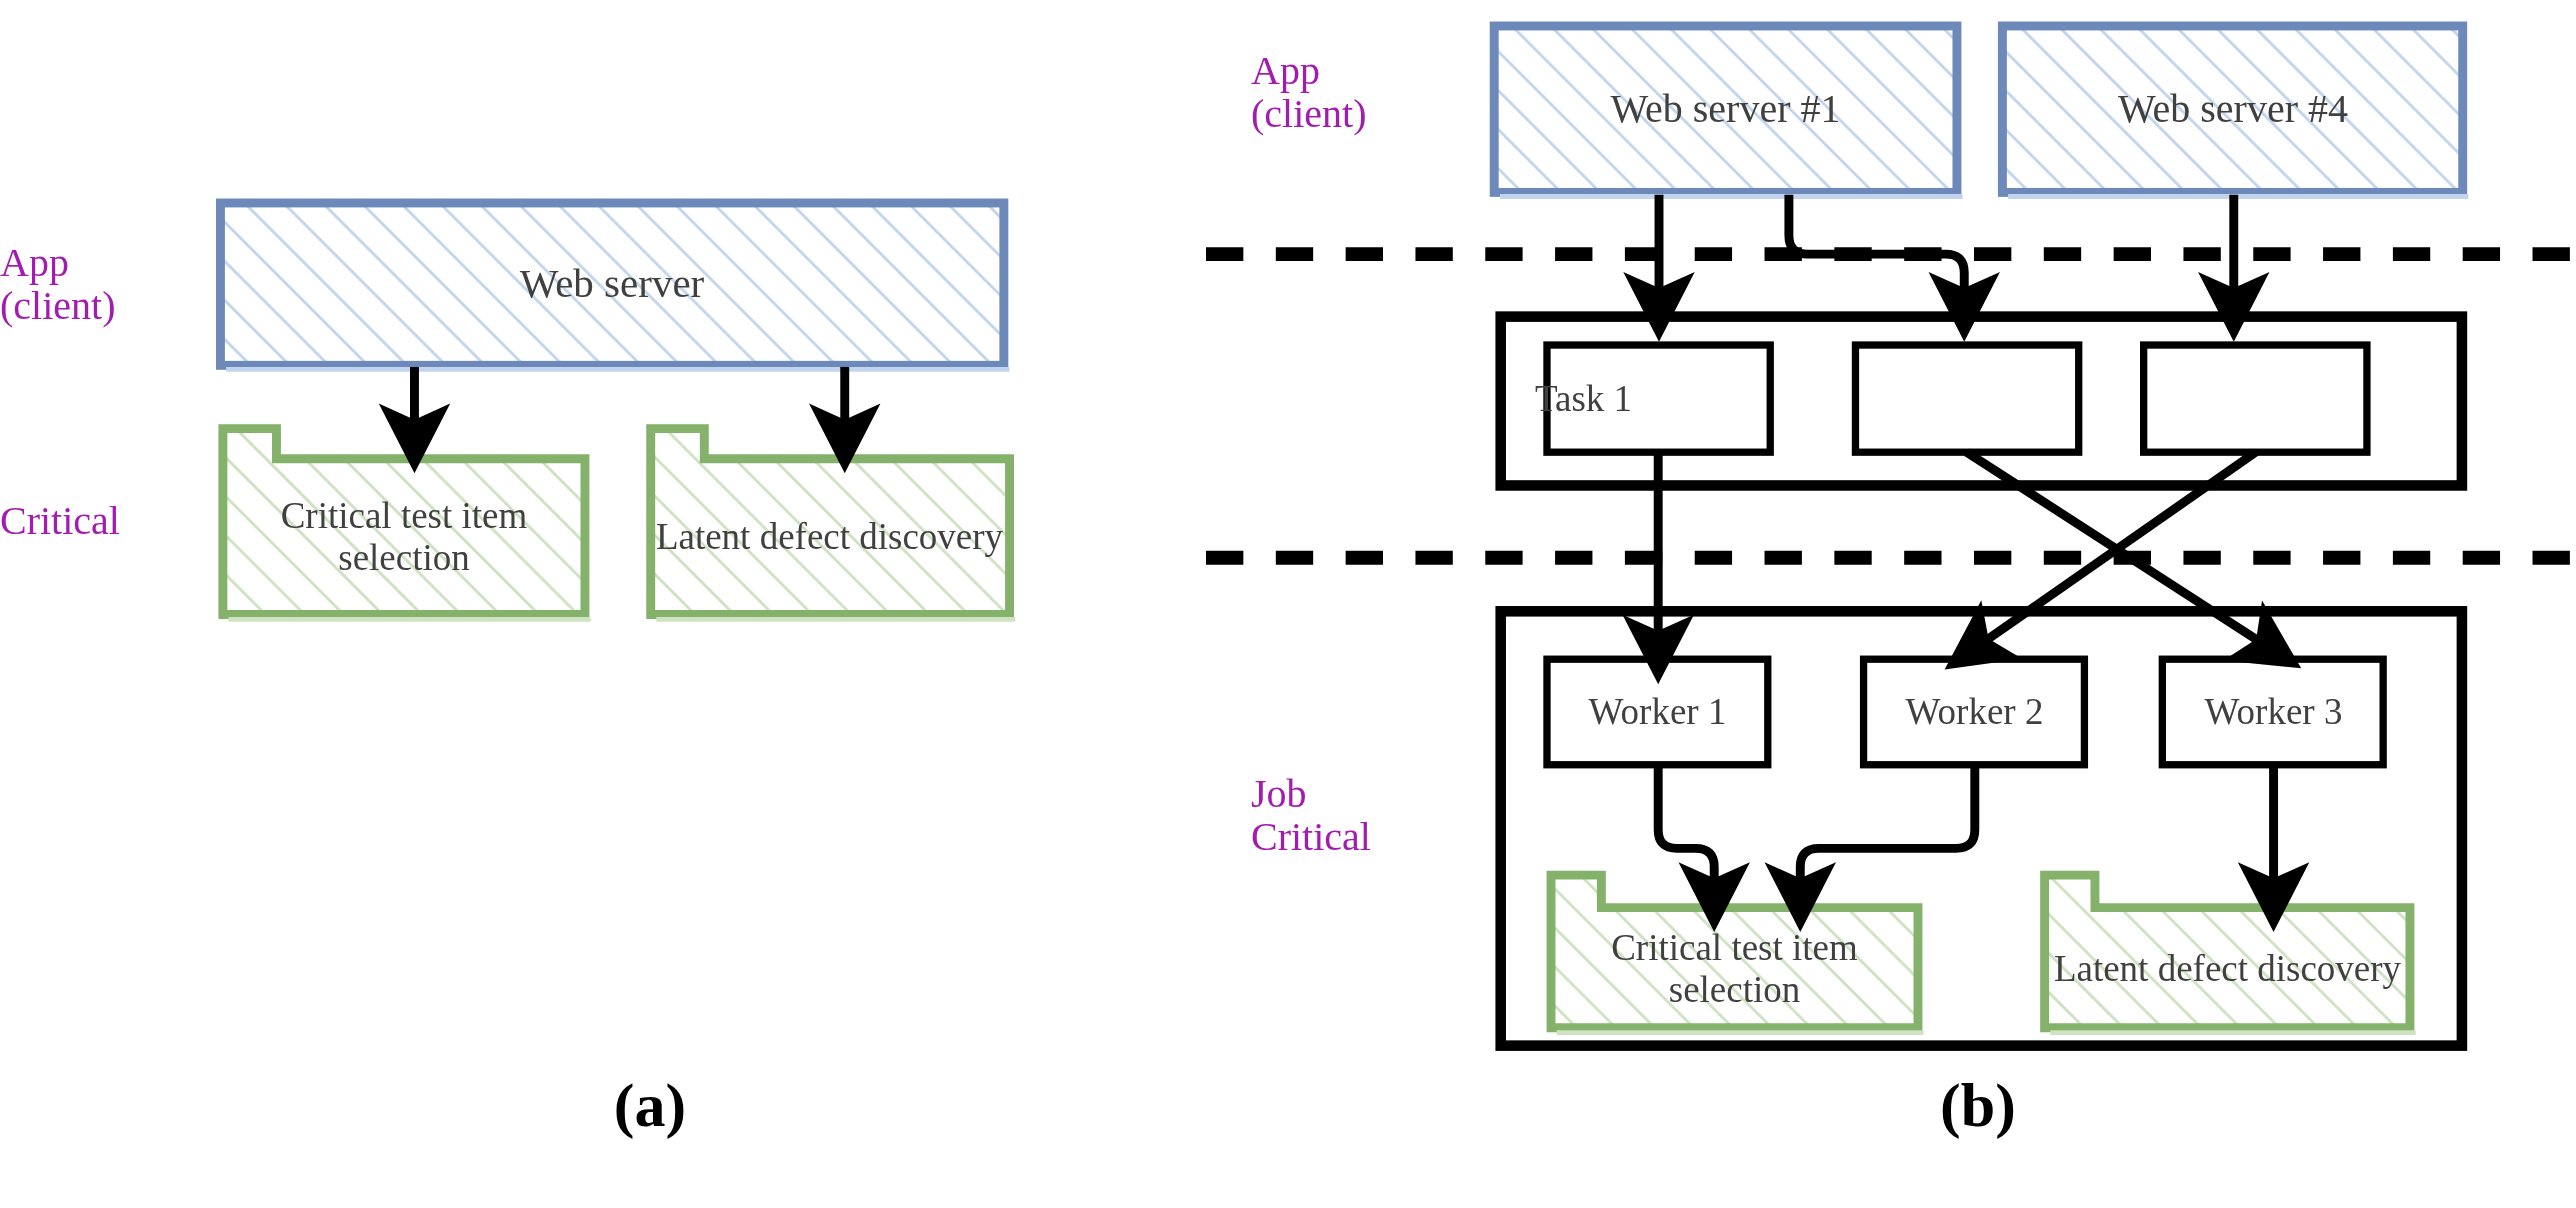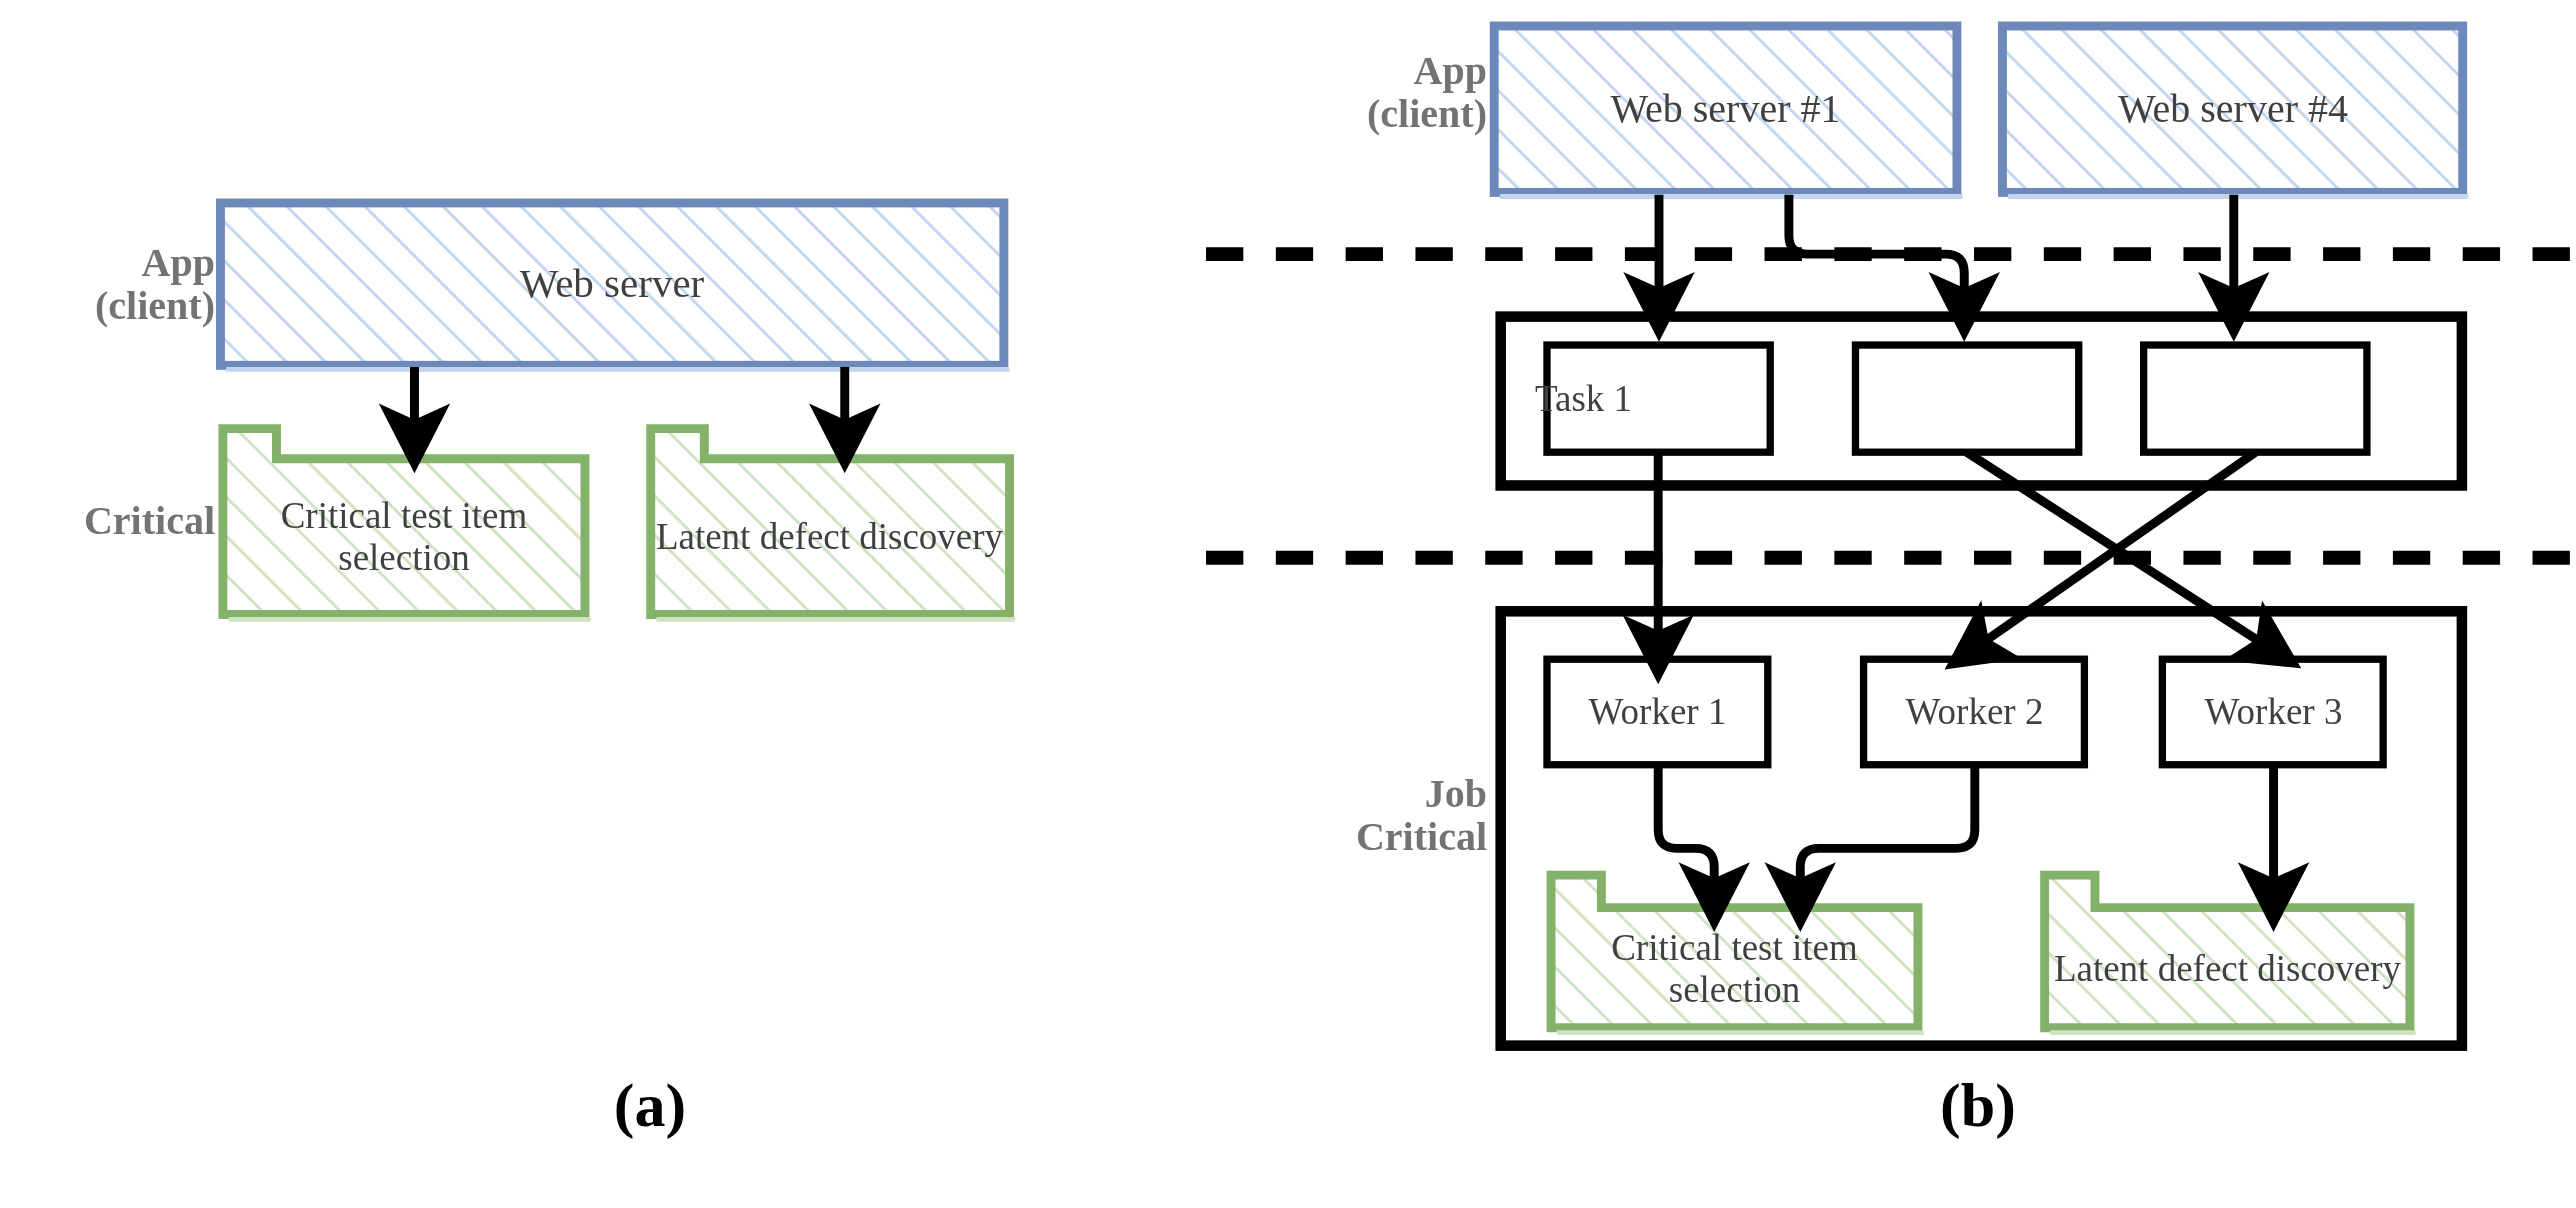--- a/index.html
+++ b/index.html
@@ -4,21 +4,21 @@
 <style>
   html,body{margin:0;padding:0;background:#ffffff;}
   body{
     width:2576px;height:1208px;position:relative;overflow:hidden;
     font-family:"Liberation Serif","DejaVu Serif",serif;
     -webkit-font-smoothing:antialiased;
   }
   .stage{position:absolute;inset:0;}
   svg.layer{position:absolute;left:0;top:0;width:2576px;height:1208px;pointer-events:none;}
   .lbl{
-    position:absolute;font-weight:bold;color:#737373;text-align:right;
+    position:absolute;font-weight:normal;color:#a21caf;text-align:left;
     line-height:1.08;white-space:pre-line;
   }
   .boxtext{
     position:absolute;display:flex;align-items:center;justify-content:center;
     text-align:center;font-weight:normal;color:#404040;line-height:1.12;
     pointer-events:none;
   }
   .panel-caption{
     position:absolute;font-weight:bold;color:#000;text-align:center;
     font-size:62px;letter-spacing:0px;

